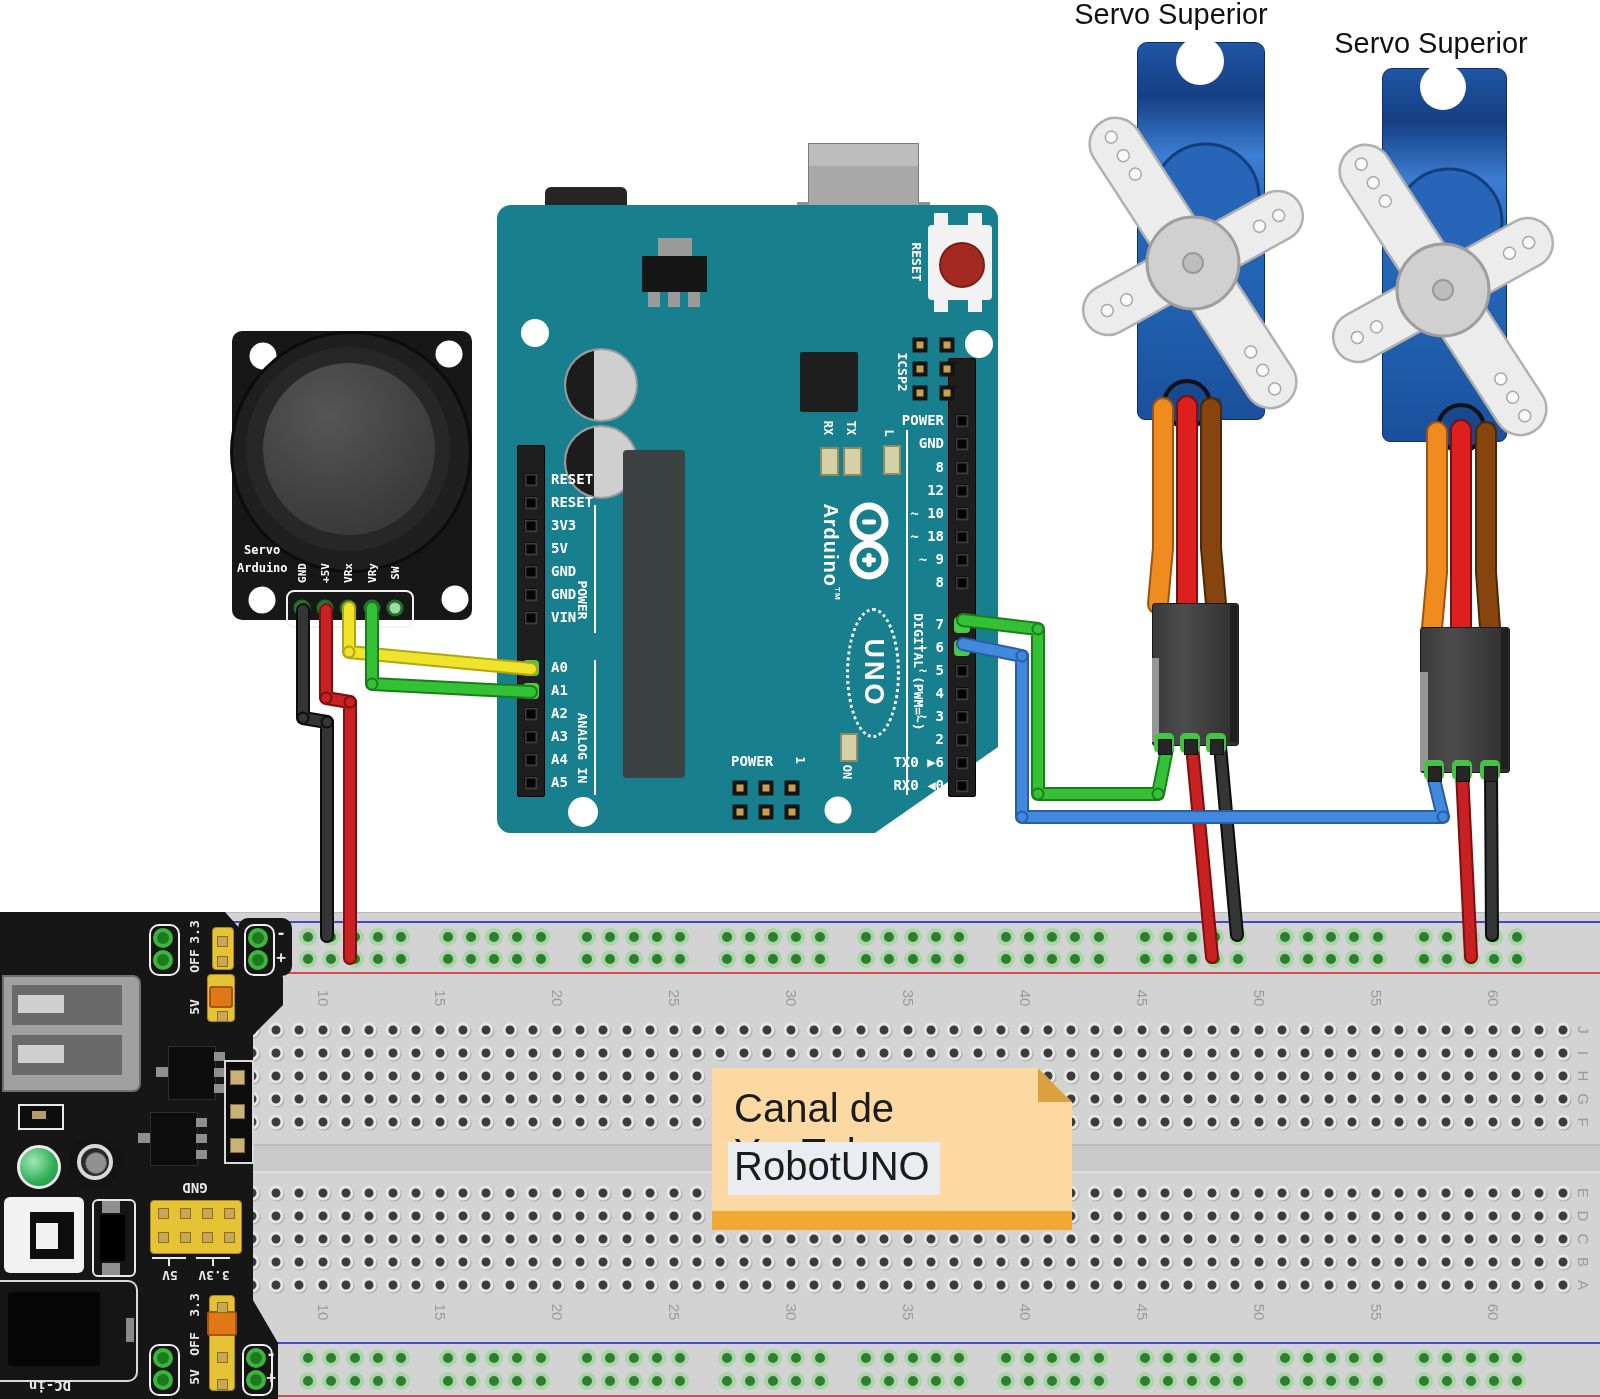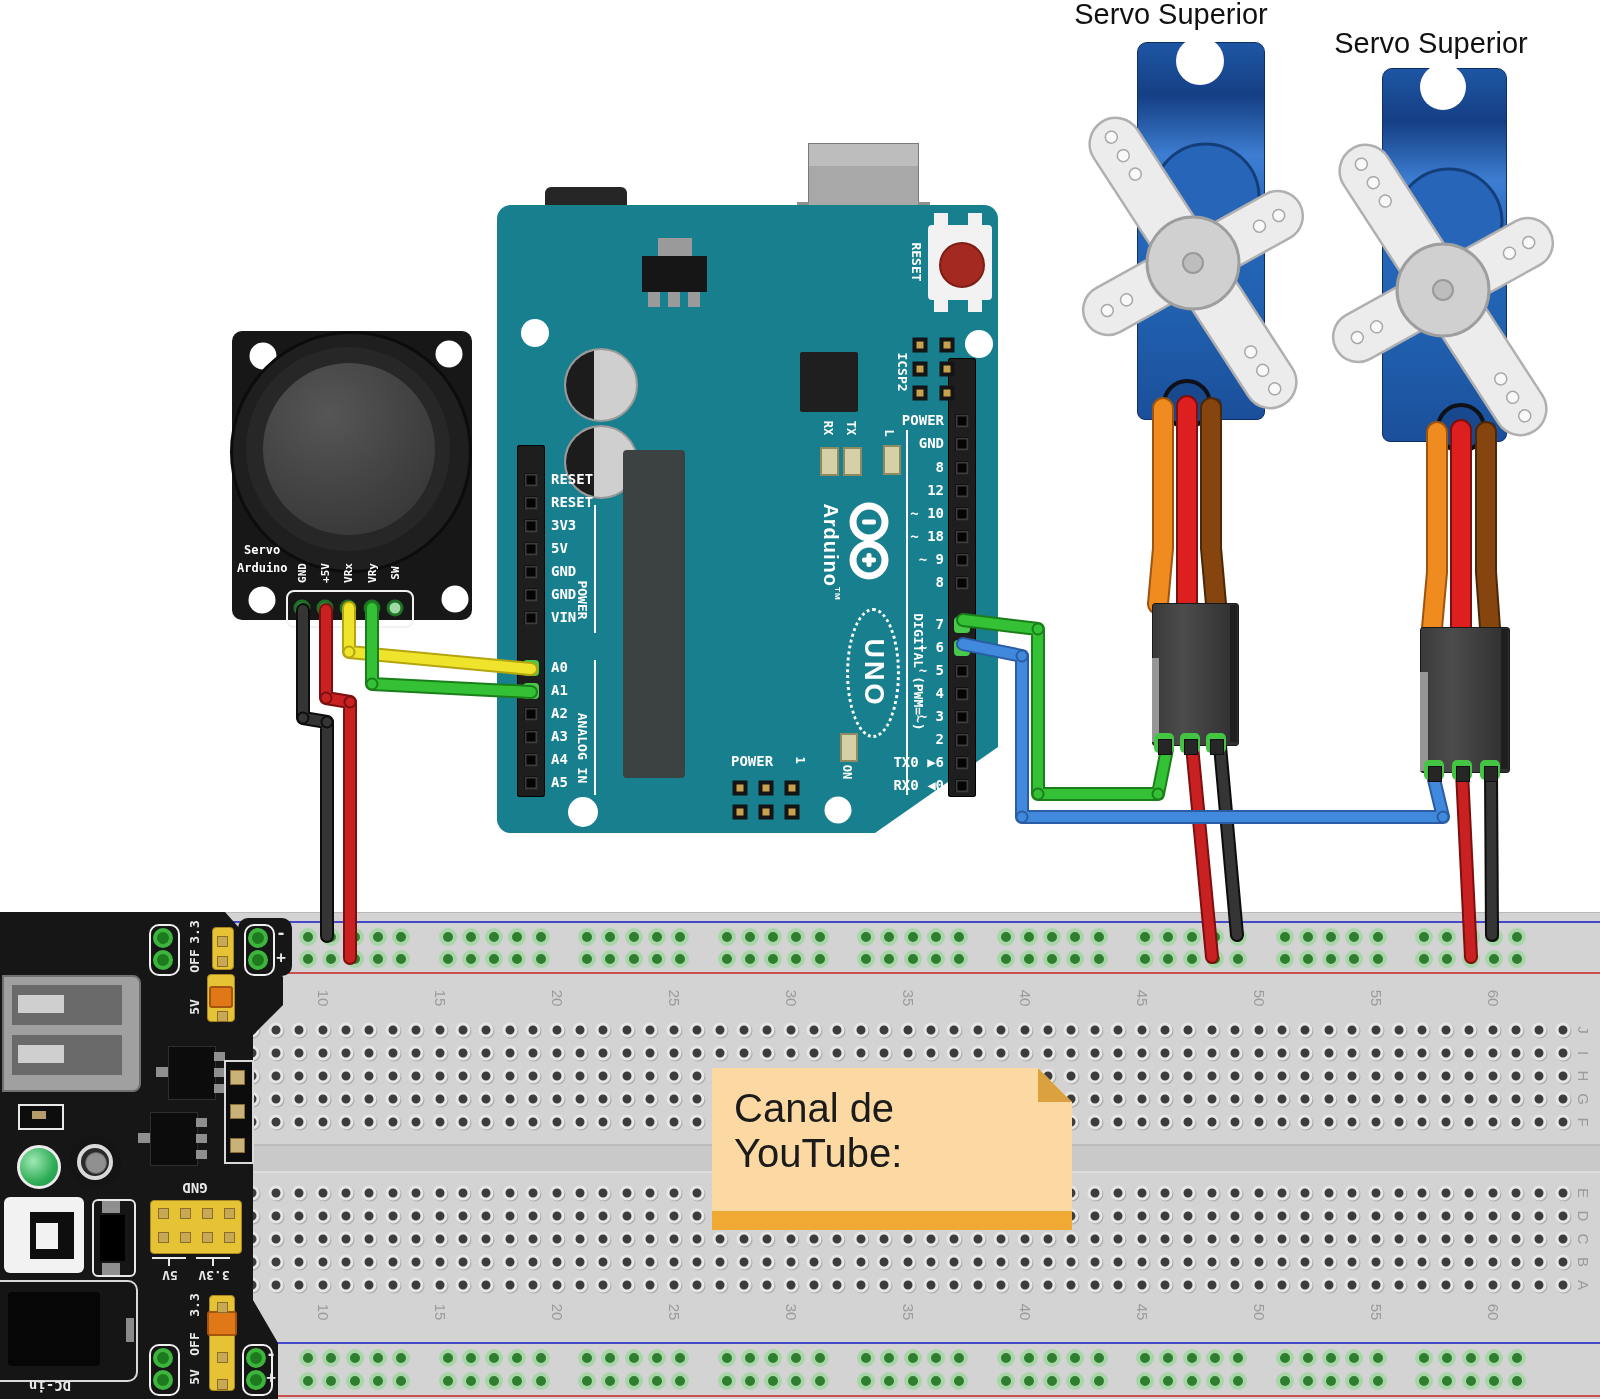--- a/index.html
+++ b/index.html
@@ -1037,20 +1037,21 @@
         <div class="abs" style="left: 230px; top: 165px; width: 13px; height: 13px; background: rgb(201, 178, 122); border: 1px solid rgb(138, 109, 42);"></div>
         <div class="abs" style="left: 230px; top: 199px; width: 13px; height: 13px; background: rgb(201, 178, 122); border: 1px solid rgb(138, 109, 42);"></div>
         <div class="abs" style="left: 230px; top: 233px; width: 13px; height: 13px; background: rgb(201, 178, 122); border: 1px solid rgb(138, 109, 42);"></div>
       </div>
   </div>
 
   <div id="note" class="abs">
     <div class="ear"></div>
     <div class="bar"></div>
     <div class="l1">Canal de YouTube:</div>
+    <div class="hl"><span>RobotUNO</span></div>
   </div>
 
   <div id="joystick" class="abs">
     <div class="whole" style="left:31px;top:25px;width:27px;height:27px;"></div>
     <div class="whole" style="left:217px;top:23px;width:27px;height:27px;"></div>
     <div class="whole" style="left:30px;top:269px;width:27px;height:27px;"></div>
     <div class="whole" style="left:223px;top:268px;width:27px;height:27px;"></div>
     <div class="abs" style="left:-2px;top:0px;width:236px;height:236px;border-radius:50%;background:#1f1f1f;border:3px solid #0c0c0c;"></div>
     <div class="abs" style="left:14px;top:16px;width:204px;height:204px;border-radius:50%;background:#272727;"></div>
     <div class="abs" style="left:31px;top:32px;width:172px;height:172px;border-radius:50%;background:radial-gradient(circle at 38% 30%,#565656,#414141 55%,#333 95%);"></div>

